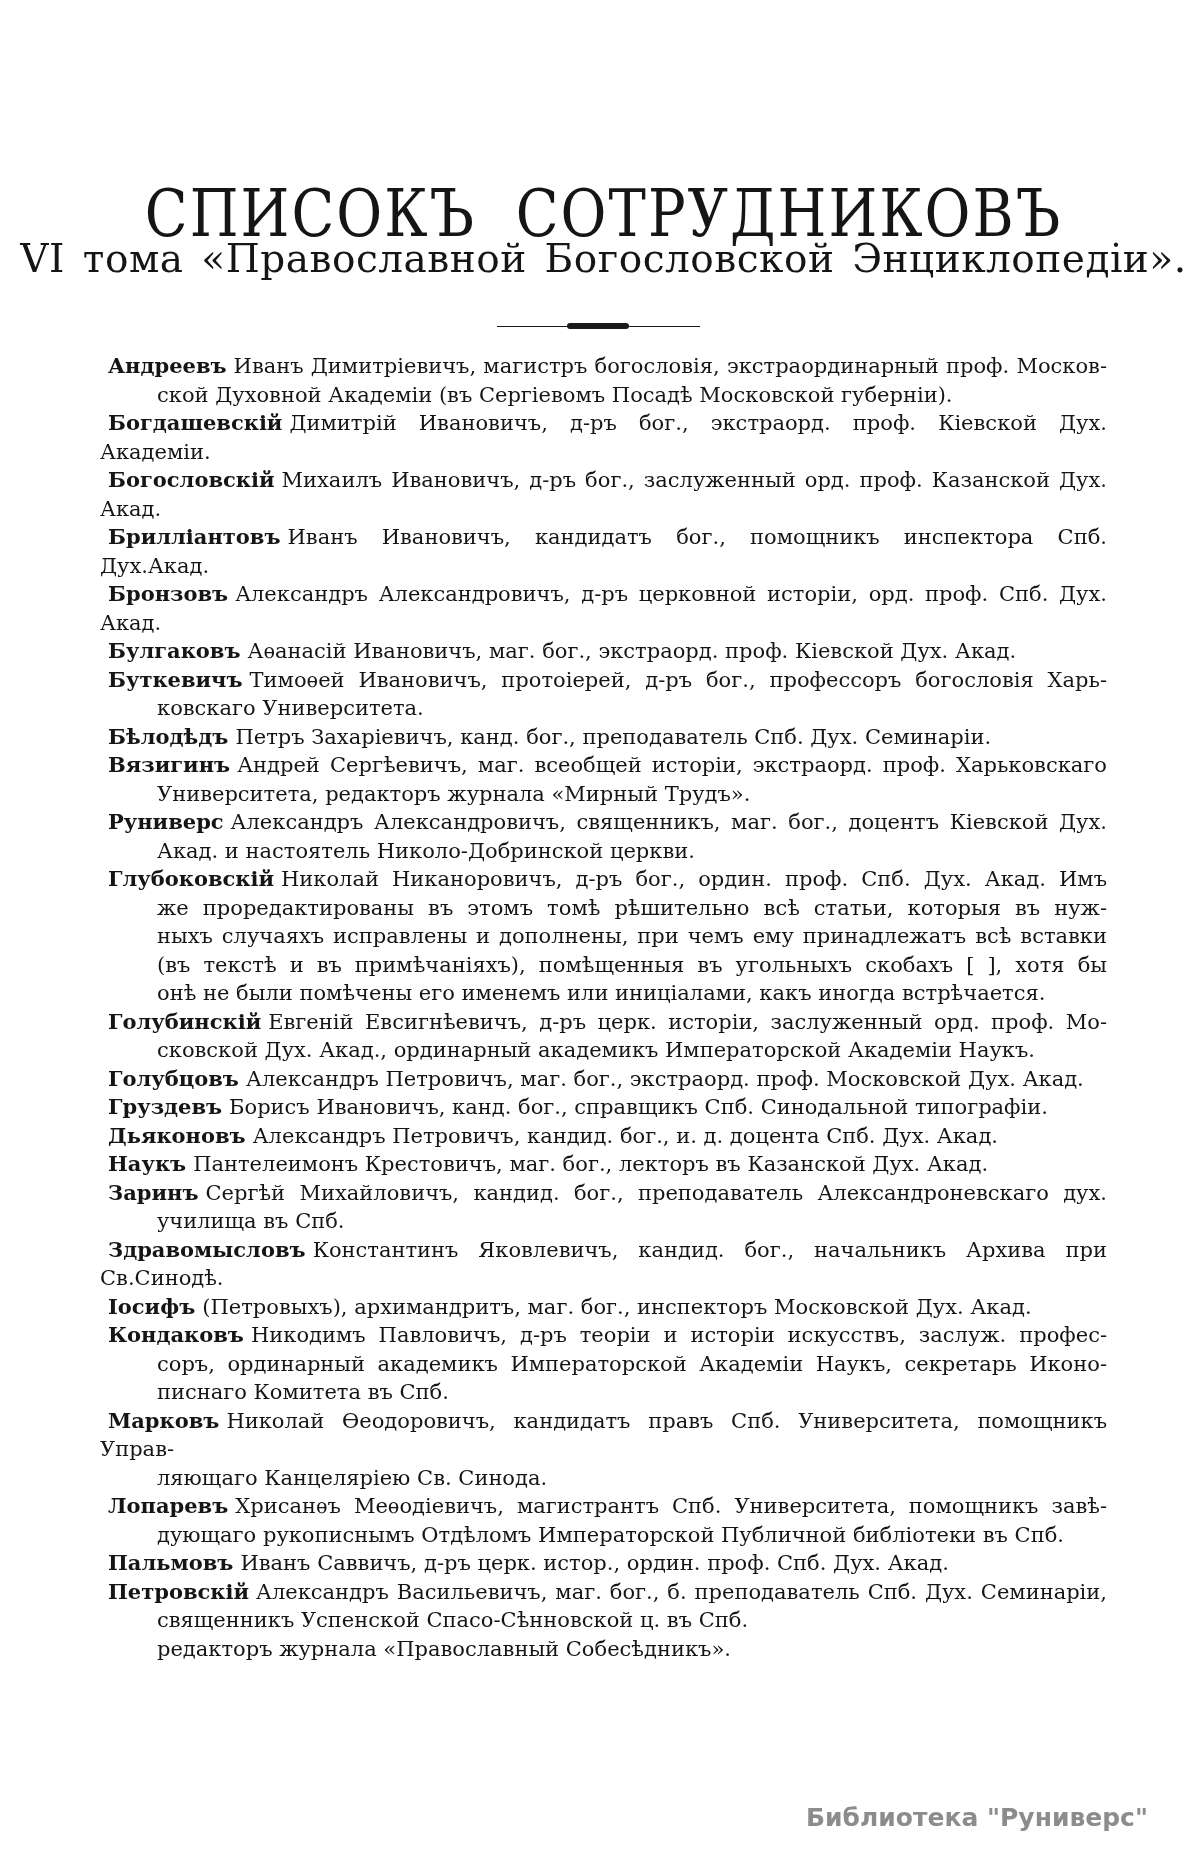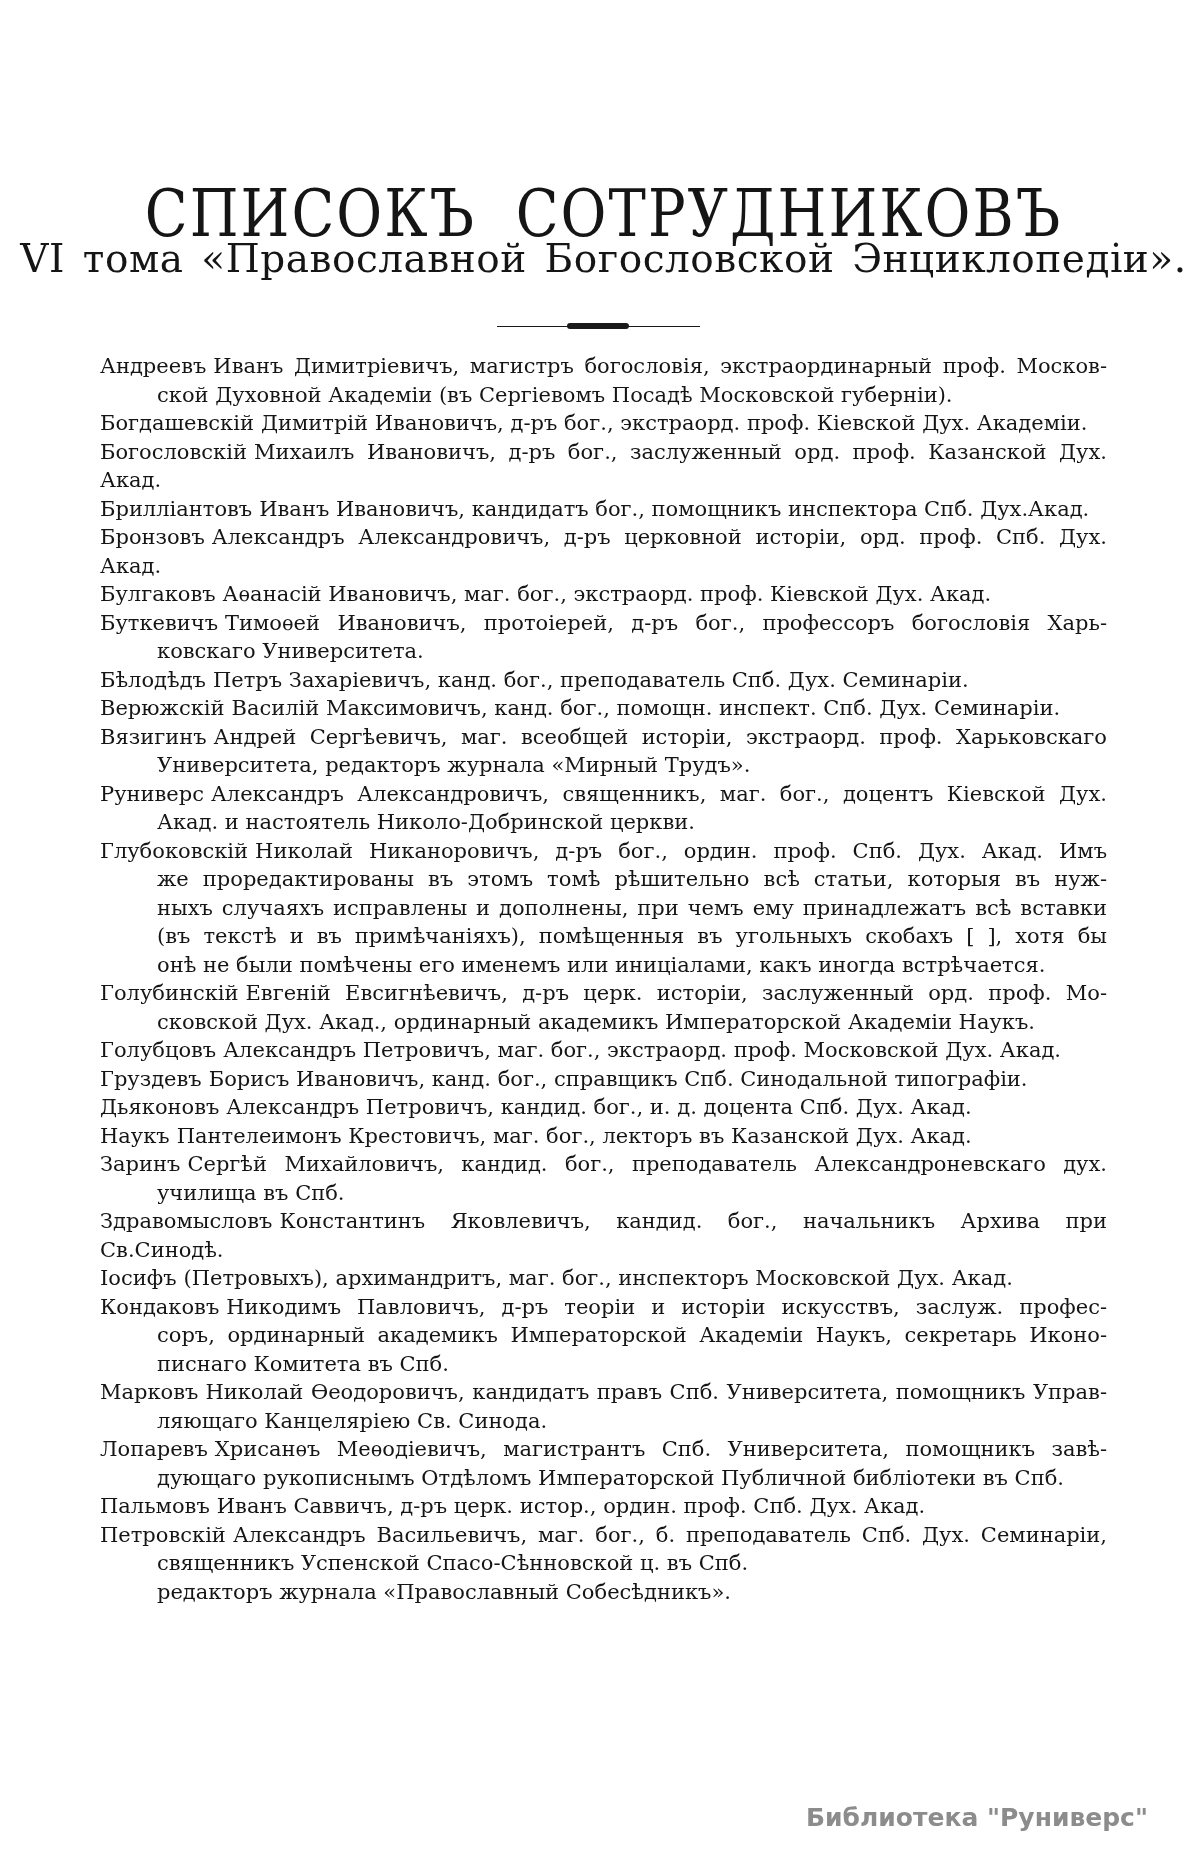--- a/index.html
+++ b/index.html
@@ -72,22 +72,23 @@
     line-height: 28.5px;
   }
   .entry { margin: 0; }
   .line {
     text-align: justify;
     text-align-last: justify;
   }
   .line.lastline { text-align-last: left; }
   .line.cont { padding-left: 57px; box-sizing: border-box; }
   .surname {
-    font-weight: normal;
+    font-weight: bold;
     margin-right: 7px;
+    margin-left: 8px;
   }
   .watermark {
     position: absolute;
     top: 1803px;
     left: 806px;
     font-family: "DejaVu Sans", sans-serif;
     font-size: 25px;
     font-weight: 600;
     color: #8c8c8c;
     white-space: nowrap;
@@ -125,23 +126,20 @@
         <div class="line lastline"><span class="surname">Булгаковъ</span>Аѳанасій Ивановичъ, маг. бог., экстраорд. проф. Кіевской Дух. Акад.</div>
       </div>
       <div class="entry">
         <div class="line"><span class="surname">Буткевичъ</span>Тимоѳей Ивановичъ, протоіерей, д-ръ бог., профессоръ богословія Харь-</div>
         <div class="line cont lastline">ковскаго Университета.</div>
       </div>
       <div class="entry">
         <div class="line lastline"><span class="surname">Бѣлодѣдъ</span>Петръ Захаріевичъ, канд. бог., преподаватель Спб. Дух. Семинаріи.</div>
       </div>
       <div class="entry">
-        <div class="line lastline"><span class="surname">Верюжскій</span>Василій Максимовичъ, канд. бог., помощн. инспект. Спб. Дух. Семинаріи.</div>
-      </div>
-      <div class="entry">
         <div class="line"><span class="surname">Вязигинъ</span>Андрей Сергѣевичъ, маг. всеобщей исторіи, экстраорд. проф. Харьковскаго</div>
         <div class="line cont lastline">Университета, редакторъ журнала «Мирный Трудъ».</div>
       </div>
       <div class="entry">
         <div class="line"><span class="surname">Руниверс</span>Александръ Александровичъ, священникъ, маг. бог., доцентъ Кіевской Дух.</div>
         <div class="line cont lastline">Акад. и настоятель Николо-Добринской церкви.</div>
       </div>
       <div class="entry">
         <div class="line"><span class="surname">Глубоковскій</span>Николай Никаноровичъ, д-ръ бог., ордин. проф. Спб. Дух. Акад. Имъ</div>
         <div class="line cont">же проредактированы въ этомъ томѣ рѣшительно всѣ статьи, которыя въ нуж-</div>

